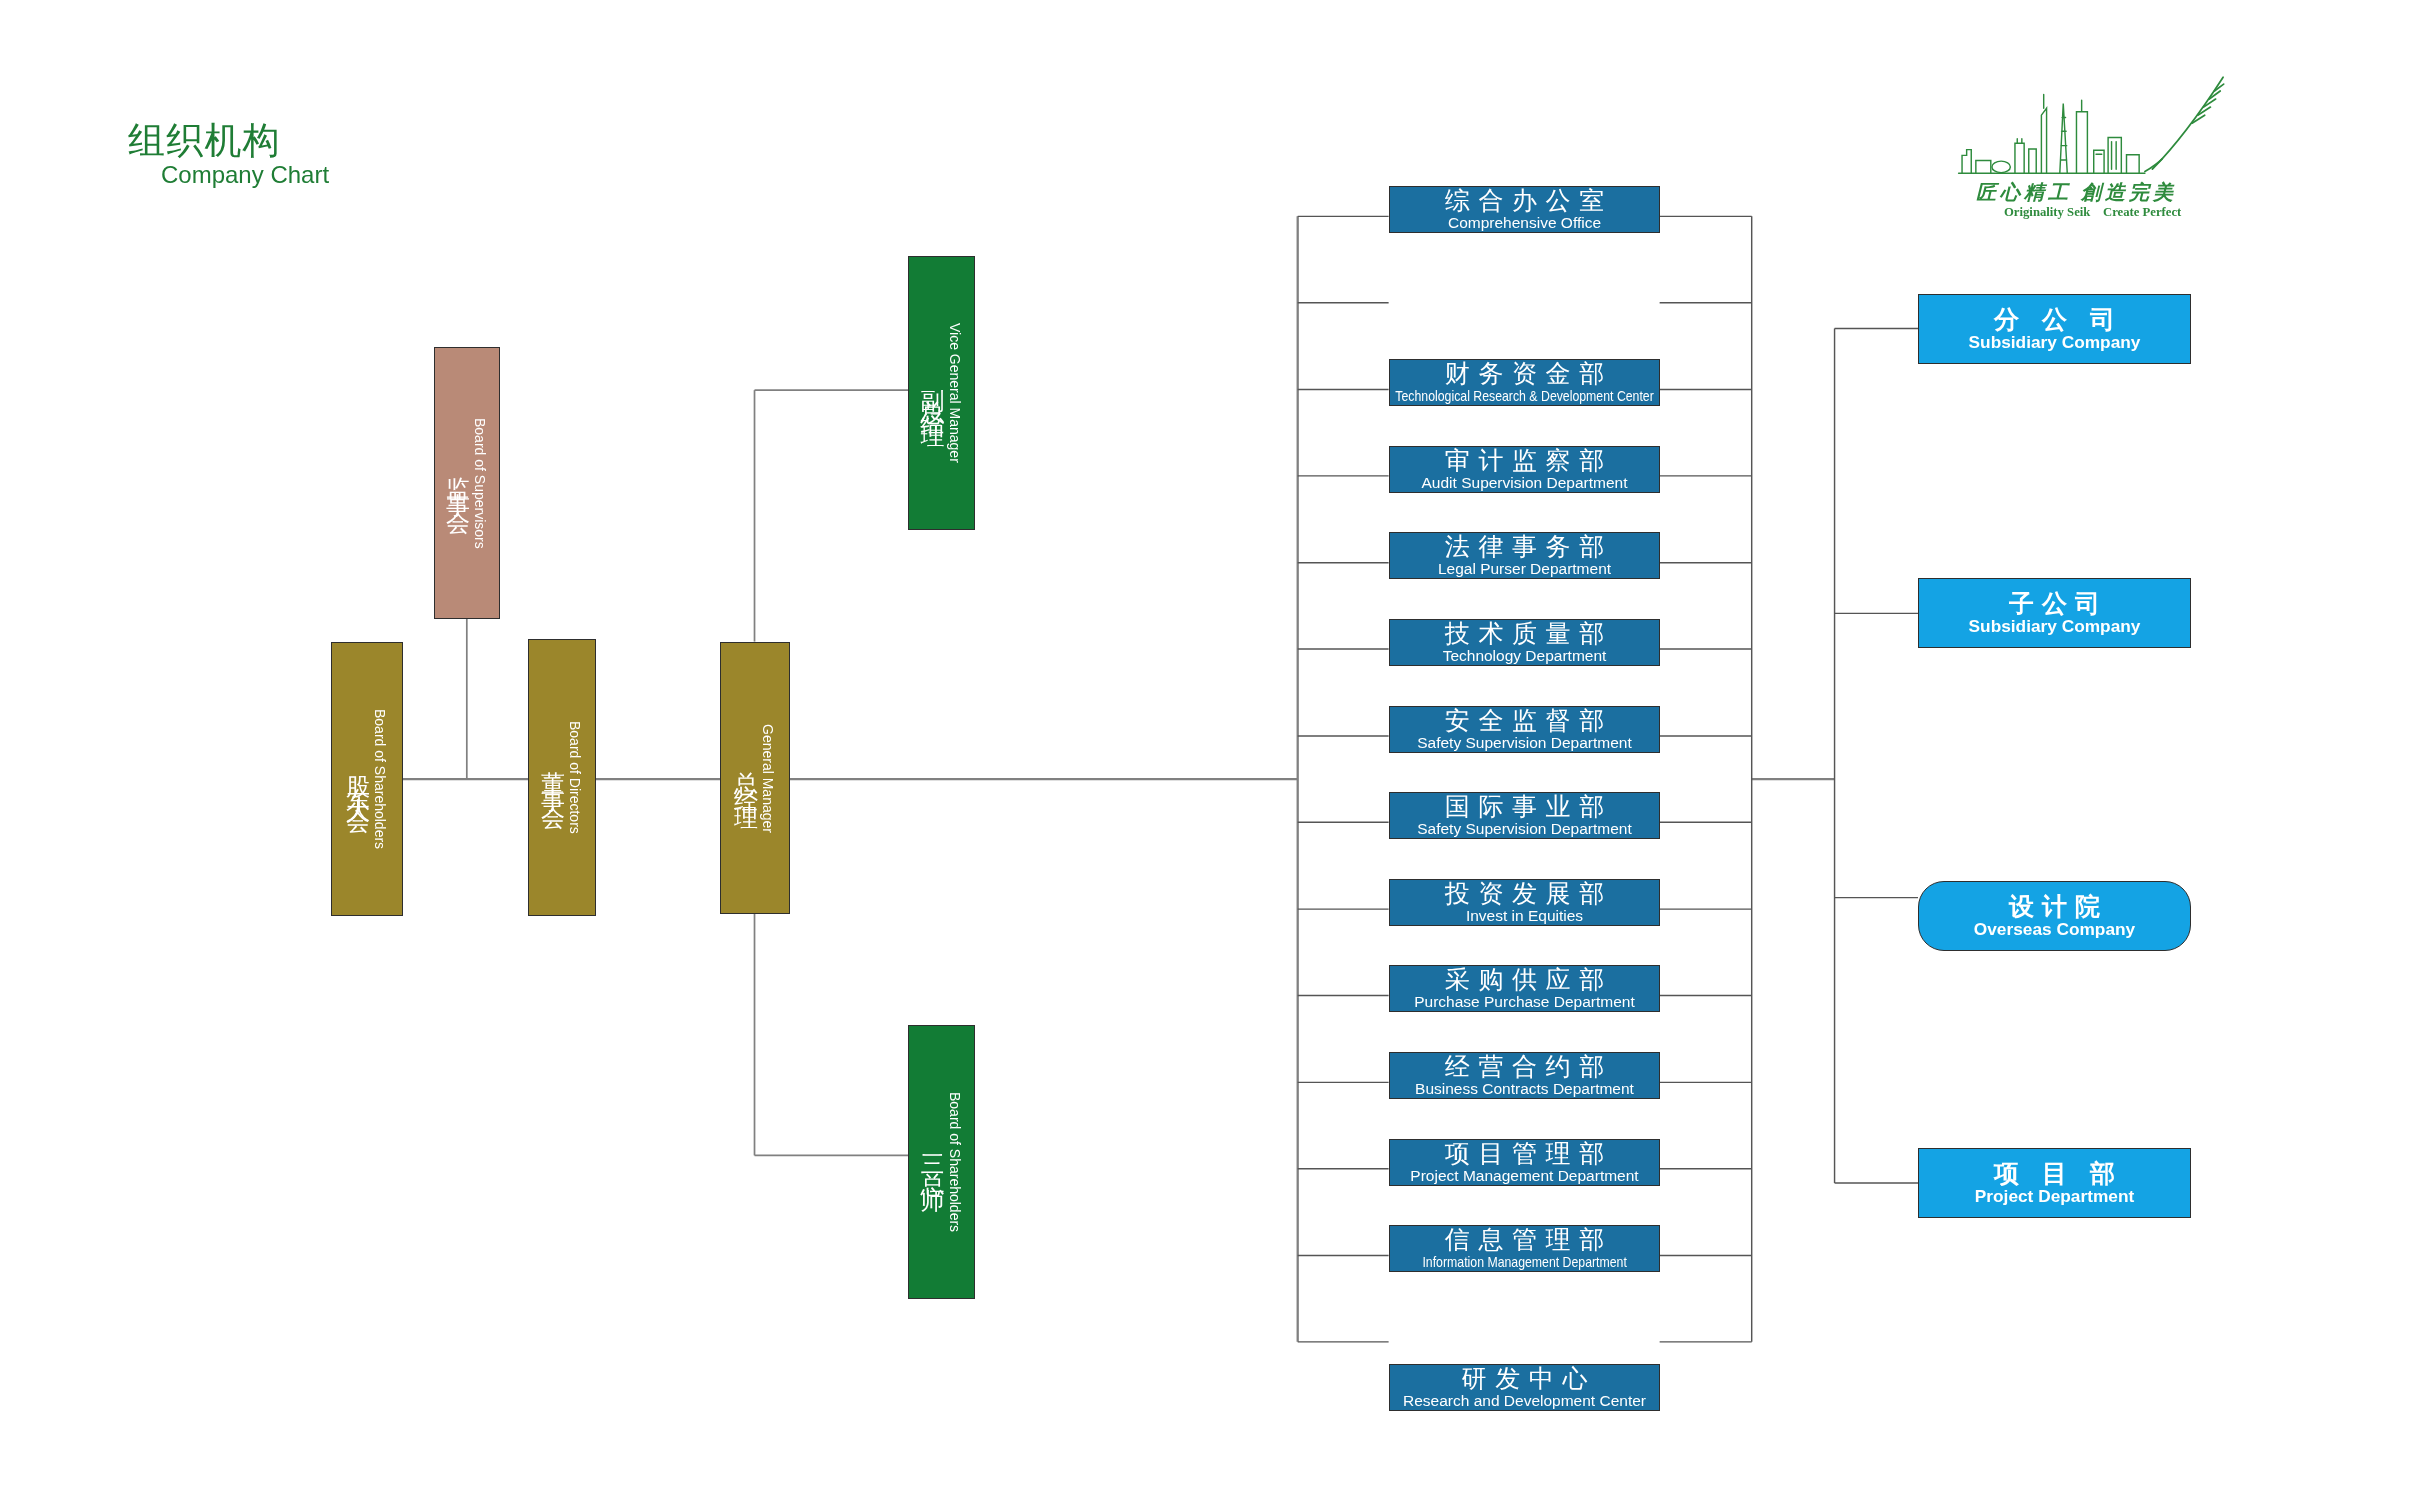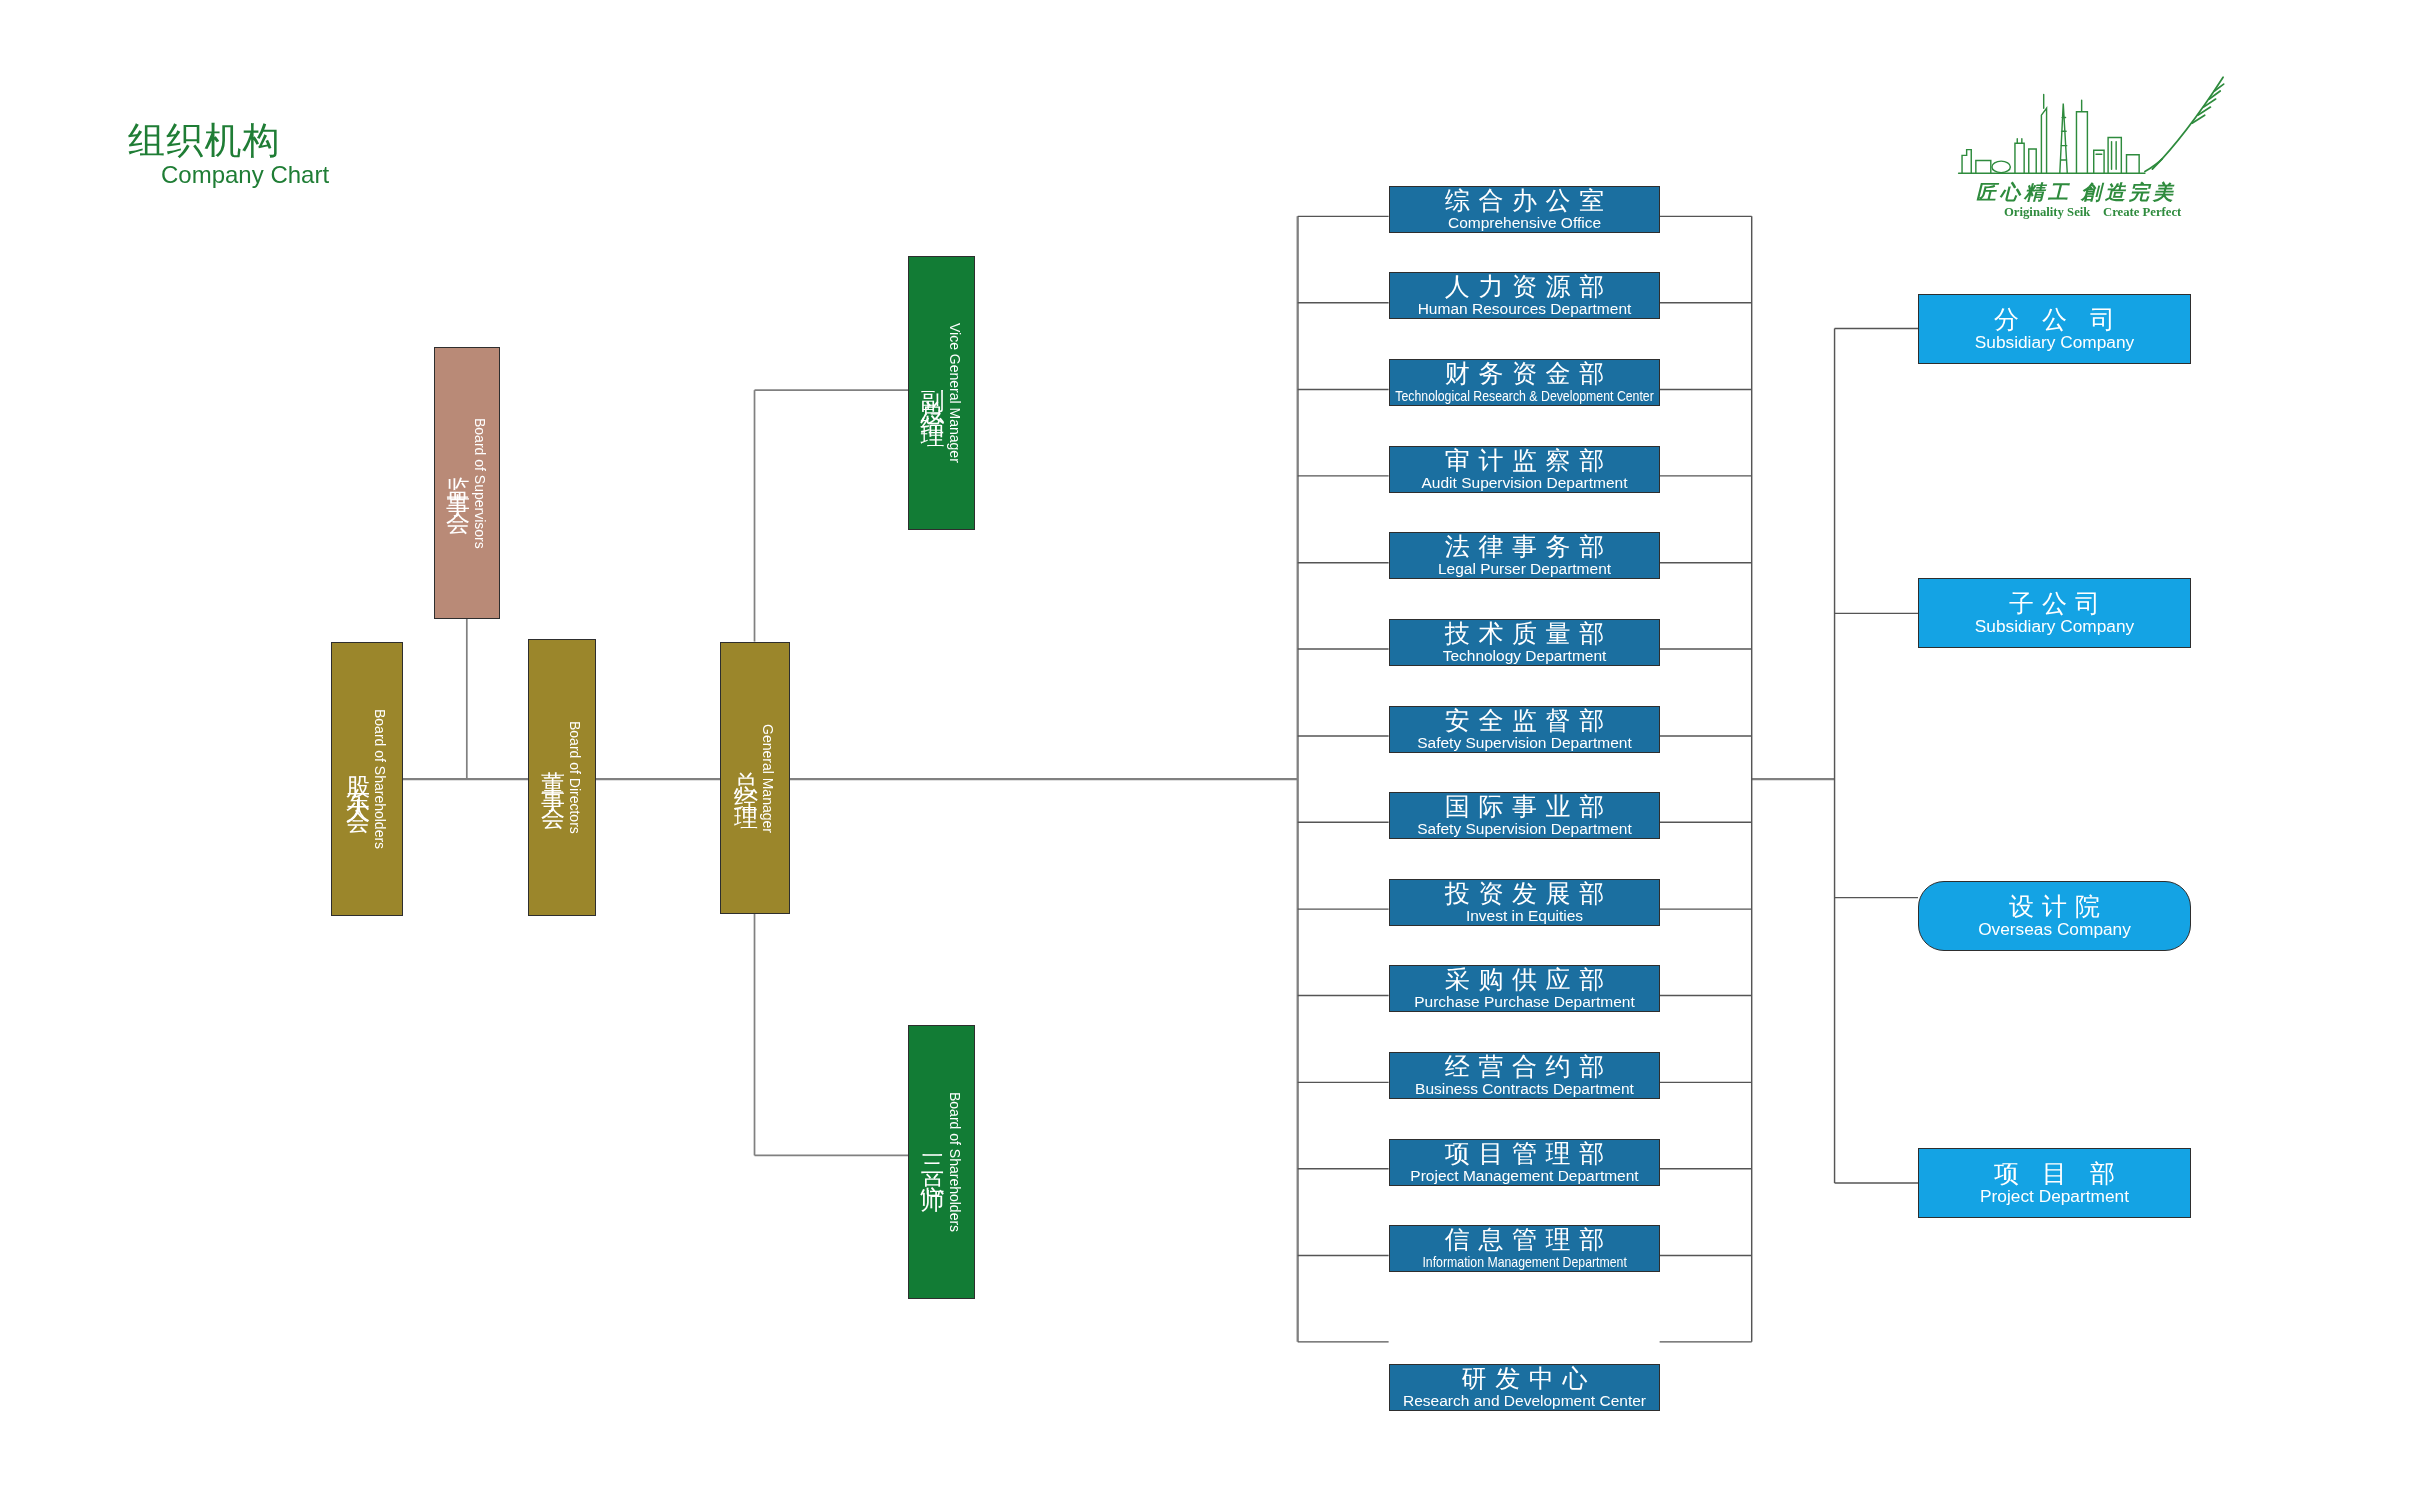--- a/index.html
+++ b/index.html
@@ -30,21 +30,21 @@
   .vbox .en{writing-mode:vertical-rl;font-size:14px;line-height:1.15;margin-left:1.2px;}
   .salmon{background:#b98a77;}
   .olive{background:#9b862b;}
   .green{background:#127c35;}
   
   .dept{left:1389px;width:271px;height:47px;background:#1b6fa0;flex-direction:column;row-gap:1.7px;}
   .dept .zh{font-size:25px;letter-spacing:8.6px;text-indent:8.6px;line-height:1;}
   .dept .en{font-size:15.5px;line-height:1.05;}
   .dept .en.cond{display:inline-block;transform:scaleX(0.82);white-space:nowrap;font-size:15px;}
   
-  .aff{left:1918px;width:273px;height:70px;background:#14a3e4;flex-direction:column;row-gap:2.3px;}
+  .aff{left:1918px;width:273px;height:70px;background:#14a3e4;flex-direction:column;row-gap:2.3px;font-weight:bold;}
   .aff .zh{font-size:25px;letter-spacing:8px;text-indent:8px;line-height:1;}
   .aff .en{font-size:17.3px;line-height:1;}
 </style>
 </head>
 <body>
 
 <div class="canvas">
 
   <svg class="connectors" viewBox="0 0 4193 2619">
 
@@ -156,24 +156,20 @@
   </div>
   <div class="box vbox green" style="left:908px;top:1025px;width:67px;height:274px;">
     <span class="zh">三总师</span>
     <span class="en">Board of Shareholders</span>
   </div>
 
   <div class="box dept" style="top:186px;">
     <span class="zh">综合办公室</span>
     <span class="en">Comprehensive Office</span>
   </div>
-  <div class="box dept" style="top:272px;">
-    <span class="zh">人力资源部</span>
-    <span class="en">Human Resources Department</span>
-  </div>
   <div class="box dept" style="top:359px;">
     <span class="zh">财务资金部</span>
     <span class="en cond">Technological Research &amp; Development Center</span>
   </div>
   <div class="box dept" style="top:446px;">
     <span class="zh">审计监察部</span>
     <span class="en">Audit Supervision Department</span>
   </div>
   <div class="box dept" style="top:532px;">
     <span class="zh">法律事务部</span>

